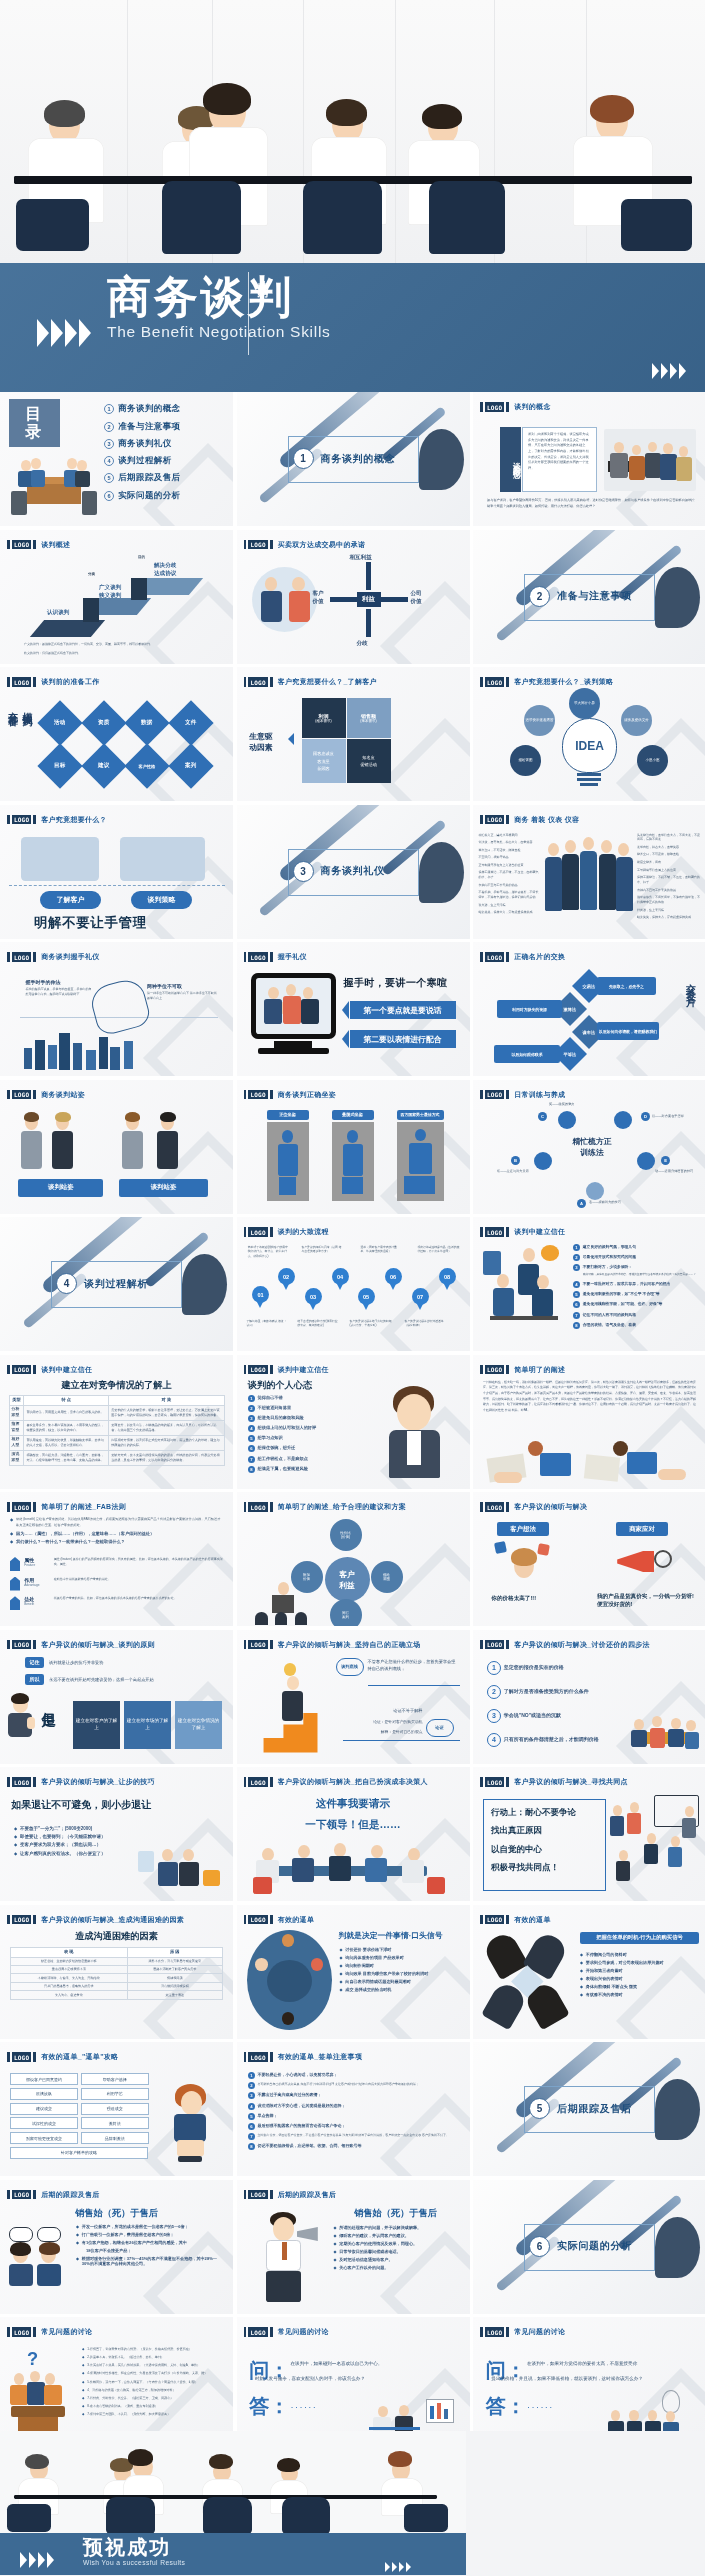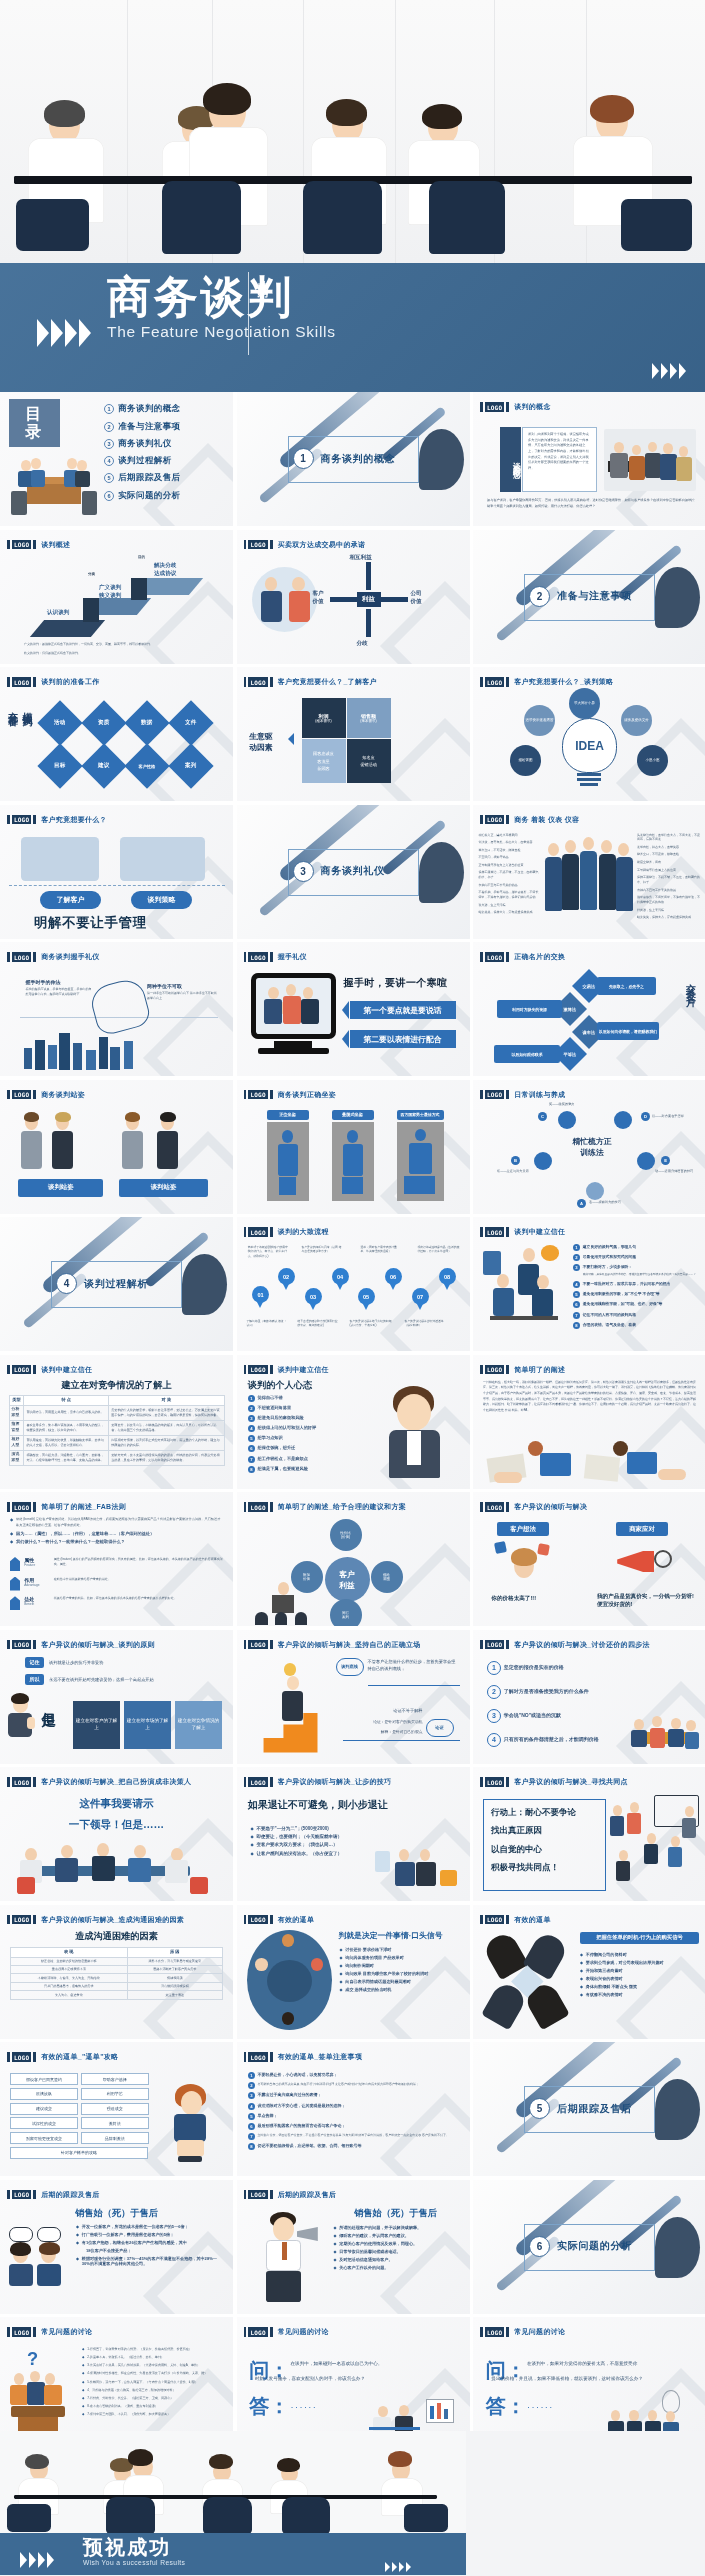--- a/index.html
+++ b/index.html
@@ -163,21 +163,21 @@
   </div>
   <div class="chev-grp" style="right:20px;bottom:12.7px;">
     <div class="chev sm"></div>
     <div class="chev sm"></div>
     <div class="chev sm"></div>
     <div class="chev sm"></div>
   </div>
 
   <div class="cover-title">
     <div class="zh">商务谈判</div>
-    <div class="en">The Feature Negotiation Skills</div>
+    <div class="en">The Benefit Negotiation Skills</div>
   </div>
   <div class="cover-side" style="left:248px;">
     <div class="cover-rule"></div>
     <div class="cover-vert">共赢法则</div>
   </div>
 </div>
 
 <div class="grid">
 
   <div class="row">
@@ -1186,77 +1186,77 @@
 
   <div class="row">
     <div class="slide">
       <div class="bgdiamond"></div>
       <div class="s-head">
           <span class="logo-chip">
             <span class="logo-bar"></span>
             <span class="logo-box">LOGO</span>
             <span class="logo-bar"></span>
           </span>
+        <span class="s-title">客户异议的倾听与解决_让步的技巧</span>
+        </div>
+      <div class="blk" style="left:11.3px;top:31px;font-size:10px;font-weight:bold;color:#14334f">如果退让不可避免，则小步退让</div>
+      <div class="blk" style="left:14px;top:59px;width:124px">
+        <div class="bul">
+            <span style="font-size:4.2px;color:#2f5d8e">◆</span>
+            <span class="lbl-sm" style="font-size:4.5px;font-weight:bold">不要急于"一分为二"；(5000变2000)</span>
+          </div>
+        <div class="bul">
+            <span style="font-size:4.2px;color:#2f5d8e">◆</span>
+            <span class="lbl-sm" style="font-size:4.5px;font-weight:bold">即使要让，也要得到；（今天能应就申请）</span>
+          </div>
+        <div class="bul">
+            <span style="font-size:4.2px;color:#2f5d8e">◆</span>
+            <span class="lbl-sm" style="font-size:4.5px;font-weight:bold">变客户要求为双方要求；（我也认同…）</span>
+          </div>
+        <div class="bul">
+            <span style="font-size:4.2px;color:#2f5d8e">◆</span>
+            <span class="lbl-sm" style="font-size:4.5px;font-weight:bold">让客户感到真的没有油水。（你占便宜了）</span>
+          </div>
+      </div>
+      <div class="blk" style="left:138px;top:78px;width:85px;height:49px">
+        <div class="blk" style="left:0;top:5.6px;width:15.5px;height:21px;background:#cfe0ee;border-radius:2.1px"></div>
+        <div class="head" style="left:24px;top:4.2px;width:10.6px;height:12px;background:#f2cfae"></div>
+        <div class="blk" style="left:20px;top:17px;width:20px;height:24px;background:#2f4e76;border-radius:2.8px"></div>
+        <div class="head" style="left:45px;top:4.2px;width:10.6px;height:12px;background:#f2cfae"></div>
+        <div class="blk" style="left:41px;top:17px;width:20px;height:24px;background:#2b3542;border-radius:2.8px"></div>
+        <div class="blk" style="left:65px;top:25.4px;width:17px;height:15.5px;background:#f0a12e;border-radius:2.8px"></div>
+      </div>
+    </div>
+
+    <div class="slide">
+      <div class="bgdiamond"></div>
+      <div class="s-head">
+          <span class="logo-chip">
+            <span class="logo-bar"></span>
+            <span class="logo-box">LOGO</span>
+            <span class="logo-bar"></span>
+          </span>
         <span class="s-title">客户异议的倾听与解决_把自己扮演成非决策人</span>
         </div>
       <div class="blk" style="left:0;right:0;top:30px;text-align:center;font-size:10.6px;font-weight:bold;color:#1f5b97">这件事我要请示</div>
       <div class="blk" style="left:0;right:0;top:51px;text-align:center;font-size:10.6px;font-weight:bold;color:#1f5b97">一下领导！但是……</div>
       <div class="blk" style="left:14px;top:75px;width:205px;height:54px">
         <div class="blk" style="left:21px;top:24px;width:155px;height:10px;background:#3d6a94;border-radius:2.1px"></div>
         <div class="head" style="left:11.3px;top:5.6px;width:12px;height:13.4px;background:#f2cfae"></div>
         <div class="head" style="left:47px;top:2.8px;width:12px;height:13.4px;background:#f2cfae"></div>
         <div class="head" style="left:83px;top:1.4px;width:12px;height:13.4px;background:#f2cfae"></div>
         <div class="head" style="left:120px;top:2.8px;width:12px;height:13.4px;background:#f2cfae"></div>
         <div class="head" style="left:157px;top:5.6px;width:12px;height:13.4px;background:#f2cfae"></div>
         <div class="blk" style="left:5.6px;top:18.3px;width:22.6px;height:22.6px;background:#e8ebee;border-radius:2.8px"></div>
         <div class="blk" style="left:41px;top:15.5px;width:22.6px;height:24px;background:#2f4e76;border-radius:2.8px"></div>
         <div class="blk" style="left:78px;top:14px;width:22.6px;height:25.4px;background:#22374e;border-radius:2.8px"></div>
         <div class="blk" style="left:114px;top:15.5px;width:22.6px;height:24px;background:#3a6ea5;border-radius:2.8px"></div>
         <div class="blk" style="left:151px;top:18.3px;width:22.6px;height:22.6px;background:#e8ebee;border-radius:2.8px"></div>
         <div class="blk" style="left:2.8px;top:35px;width:18.3px;height:17px;background:#d94f3d;border-radius:2.8px"></div>
         <div class="blk" style="left:176px;top:35px;width:18.3px;height:17px;background:#d94f3d;border-radius:2.8px"></div>
-      </div>
-    </div>
-
-    <div class="slide">
-      <div class="bgdiamond"></div>
-      <div class="s-head">
-          <span class="logo-chip">
-            <span class="logo-bar"></span>
-            <span class="logo-box">LOGO</span>
-            <span class="logo-bar"></span>
-          </span>
-        <span class="s-title">客户异议的倾听与解决_让步的技巧</span>
-        </div>
-      <div class="blk" style="left:11.3px;top:31px;font-size:10px;font-weight:bold;color:#14334f">如果退让不可避免，则小步退让</div>
-      <div class="blk" style="left:14px;top:59px;width:124px">
-        <div class="bul">
-            <span style="font-size:4.2px;color:#2f5d8e">◆</span>
-            <span class="lbl-sm" style="font-size:4.5px;font-weight:bold">不要急于"一分为二"；(5000变2000)</span>
-          </div>
-        <div class="bul">
-            <span style="font-size:4.2px;color:#2f5d8e">◆</span>
-            <span class="lbl-sm" style="font-size:4.5px;font-weight:bold">即使要让，也要得到；（今天能应就申请）</span>
-          </div>
-        <div class="bul">
-            <span style="font-size:4.2px;color:#2f5d8e">◆</span>
-            <span class="lbl-sm" style="font-size:4.5px;font-weight:bold">变客户要求为双方要求；（我也认同…）</span>
-          </div>
-        <div class="bul">
-            <span style="font-size:4.2px;color:#2f5d8e">◆</span>
-            <span class="lbl-sm" style="font-size:4.5px;font-weight:bold">让客户感到真的没有油水。（你占便宜了）</span>
-          </div>
-      </div>
-      <div class="blk" style="left:138px;top:78px;width:85px;height:49px">
-        <div class="blk" style="left:0;top:5.6px;width:15.5px;height:21px;background:#cfe0ee;border-radius:2.1px"></div>
-        <div class="head" style="left:24px;top:4.2px;width:10.6px;height:12px;background:#f2cfae"></div>
-        <div class="blk" style="left:20px;top:17px;width:20px;height:24px;background:#2f4e76;border-radius:2.8px"></div>
-        <div class="head" style="left:45px;top:4.2px;width:10.6px;height:12px;background:#f2cfae"></div>
-        <div class="blk" style="left:41px;top:17px;width:20px;height:24px;background:#2b3542;border-radius:2.8px"></div>
-        <div class="blk" style="left:65px;top:25.4px;width:17px;height:15.5px;background:#f0a12e;border-radius:2.8px"></div>
       </div>
     </div>
 
     <div class="slide">
       <div class="bgdiamond"></div>
       <div class="s-head">
           <span class="logo-chip">
             <span class="logo-bar"></span>
             <span class="logo-box">LOGO</span>
             <span class="logo-bar"></span>

